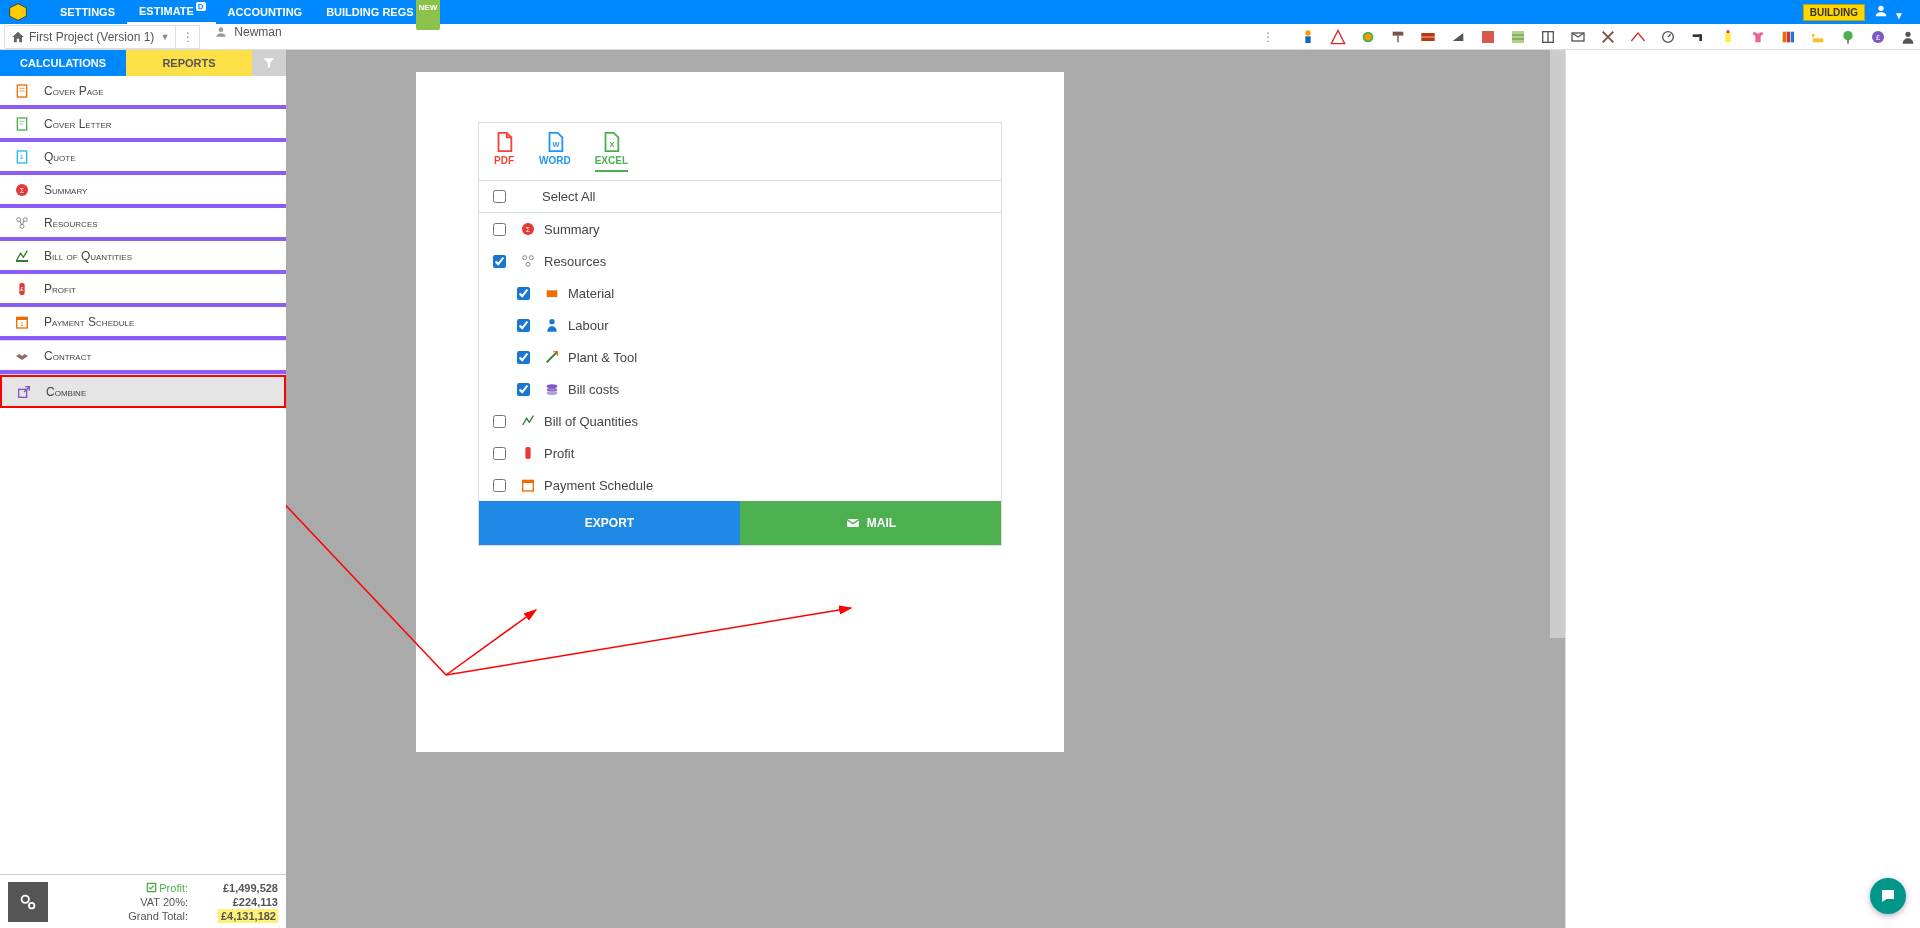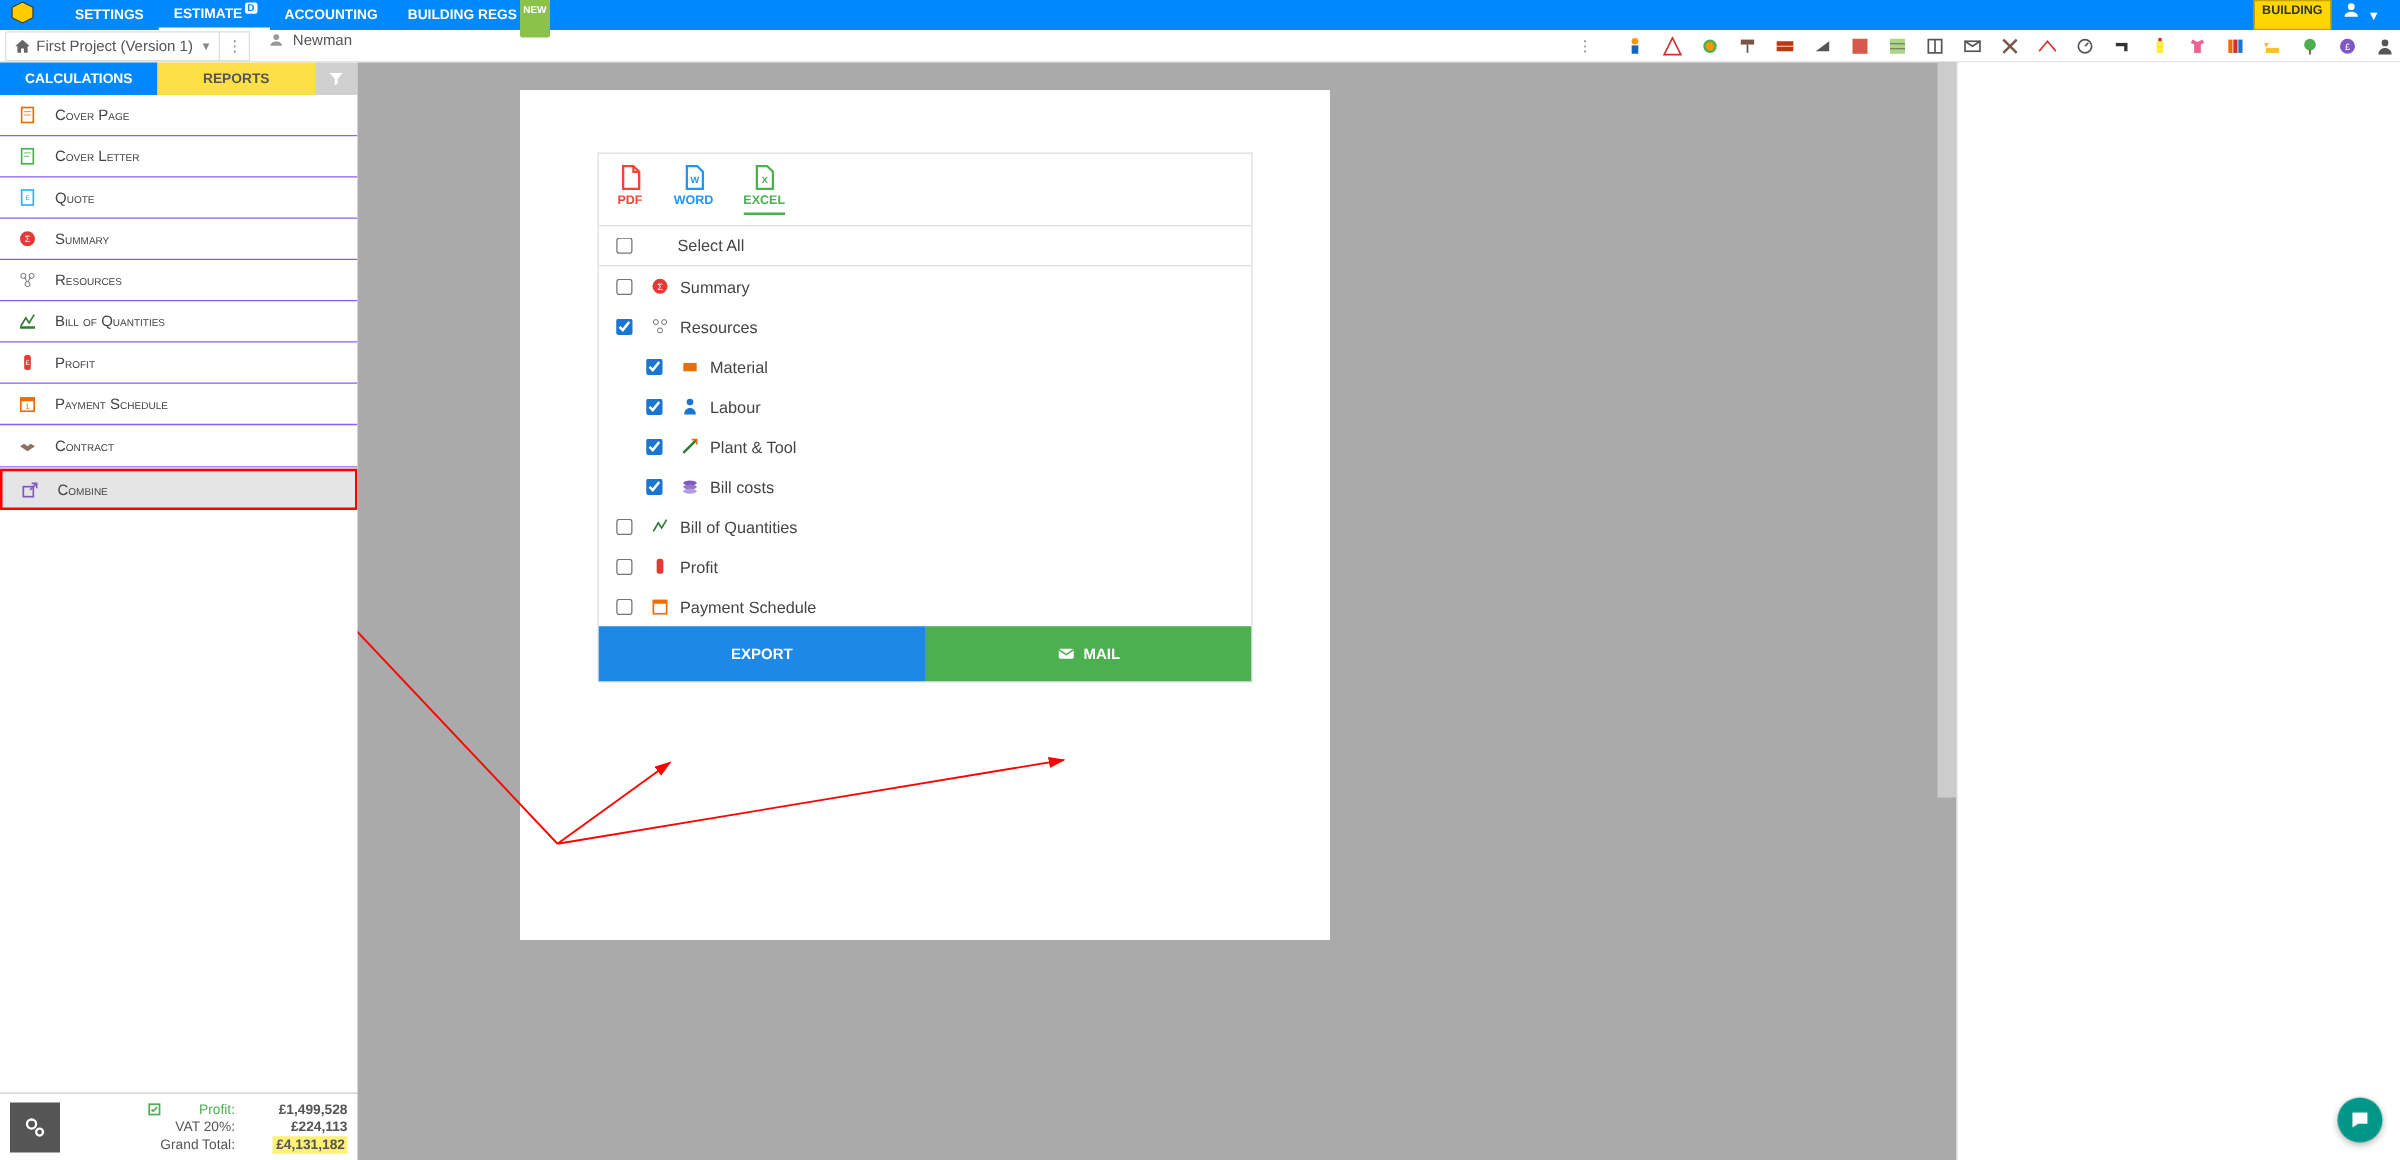--- a/index.html
+++ b/index.html
@@ -1,17 +1,17 @@
 <!DOCTYPE html>
 <html><head>
 <meta charset="utf-8">
 <style>
 *{box-sizing:border-box;margin:0;padding:0;font-family:Arial,Helvetica,sans-serif}
 body{background:#fff;overflow:hidden}
-.top-bar{height:24px;background:#0088ff;display:flex;padding:0 8px;color:#fff;font-size:11px;font-weight:bold}
+.top-bar{height:24px;background:#0088ff;display:flex;align-items:center;padding:0 8px;color:#fff;font-size:11px;font-weight:bold}
 .top-bar .logo{width:20px;height:20px;margin-right:20px;position:relative}
 .top-bar .logo svg{width:20px;height:20px}
 .top-bar .nav-item{padding:0 12px;height:24px;display:flex;align-items:center;cursor:pointer;position:relative}
 .top-bar .nav-item.active{border-bottom:2px solid #fff}
 .top-bar .badge{font-size:8px;background:#fff;color:#0088ff;border-radius:2px;padding:0 2px;position:relative;top:-5px;left:2px}
 .top-bar .badge-new{font-size:8px;background:#8bc34a;color:#fff;border-radius:2px;padding:18px 3px;position:relative;top:-5px;left:2px}
 .top-bar .spacer{flex:1}
 .top-bar .upgrade{background:#ffd600;color:#333;padding:2px 6px;font-size:10px;font-weight:bold;cursor:pointer;border:1px solid #c7a500}
 .top-bar .user-icon{margin:0 8px;cursor:pointer}
 .top-bar .chev{font-size:10px;margin-left:2px}
@@ -24,33 +24,33 @@
 .second-bar .toolbar-icons{display:flex;gap:14px;margin-left:20px}
 .second-bar .toolbar-icons .t-ico{width:16px;height:16px;cursor:pointer}
 .main{display:flex;height:calc(100vh - 50px)}
 .sidebar{width:286px;background:#fff;display:flex;flex-direction:column}
 .sidebar-tabs{display:flex;height:26px}
 .sidebar-tabs .tab{flex:1;display:flex;align-items:center;justify-content:center;font-size:11px;font-weight:bold;cursor:pointer}
 .sidebar-tabs .tab.calc{background:#0088ff;color:#fff}
 .sidebar-tabs .tab.rep{background:#fde047;color:#555}
 .sidebar-tabs .filter{width:34px;background:#d0d0d0;display:flex;align-items:center;justify-content:center;cursor:pointer;color:#fff}
 .sidebar-items{flex:1;overflow-y:auto}
-.sb-item{display:flex;align-items:center;height:33px;padding:0 14px;cursor:pointer;border-bottom:1px solid #8b5cf6;font-size:12px;color:#444;font-variant:small-caps}
+.sb-item{display:flex;align-items:center;height:33px;padding:0 14px;cursor:pointer;border-bottom:4px solid #8b5cf6;font-size:12px;color:#444;font-variant:small-caps}
 .sb-item .ico{width:16px;height:16px;margin-right:14px}
 .sb-item.sel{background:#e5e5e5}
 .sb-item.sel-red{border:2px solid red}
 .sb-sep{height:1px;background:#ddd;margin:0}
 .footer-bar{height:54px;border-top:1px solid #ccc;display:flex;align-items:center;padding:4px 8px;font-size:11px;color:#555}
 .footer-bar .gear{width:40px;height:40px;background:#555;display:flex;align-items:center;justify-content:center;color:#fff;cursor:pointer}
 .footer-bar .totals{margin-left:auto;text-align:right;line-height:14px}
 .footer-bar .totals .row{display:flex;gap:30px;justify-content:flex-end}
 .footer-bar .totals .lbl{min-width:70px;text-align:right}
 .footer-bar .totals .val{min-width:60px;text-align:right;font-weight:bold}
 .footer-bar .totals .grand{background:#fff176;padding:0 2px}
-.footer-bar .totals .profit-lbl{color:#4caf50;display:flex;align-items:center;justify-content:space-between;gap:2px}
+.footer-bar .totals .profit-lbl{color:#4caf50;display:flex;align-items:center;justify-content:flex-end;gap:2px}
 .content{flex:1;background:#aaa;position:relative;overflow:hidden}
 .page{position:absolute;left:130px;top:22px;width:648px;background:#fff;min-height:680px;padding-top:50px}
 .panel{margin:0 auto;width:524px;border:1px solid #ddd}
 .panel .fmt-row{display:flex;gap:24px;padding:8px 14px}
 .panel .fmt{display:flex;flex-direction:column;align-items:center;font-size:10px;font-weight:bold;cursor:pointer;padding-bottom:4px}
 .panel .fmt svg{width:22px;height:22px;margin-bottom:2px}
 .panel .fmt.pdf{color:#f44336}
 .panel .fmt.word{color:#2196f3}
 .panel .fmt.excel{color:#4caf50;border-bottom:2px solid #4caf50}
 .panel .sep{height:1px;background:#ddd}

